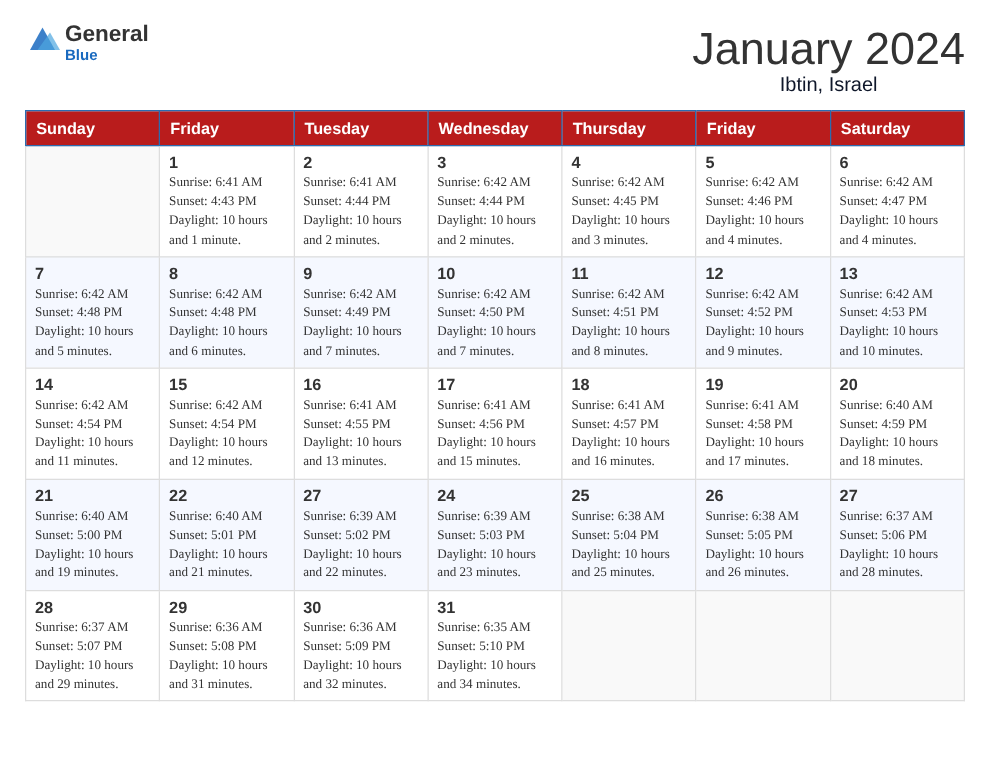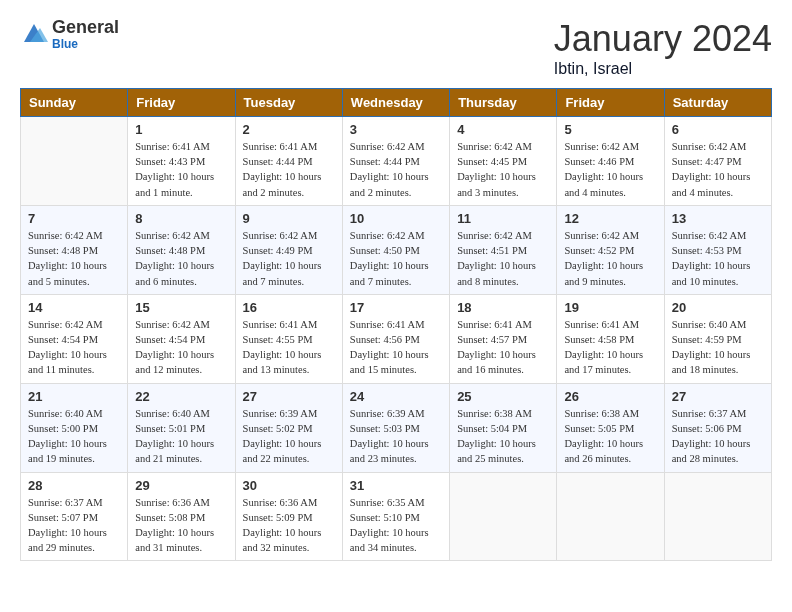--- a/index.html
+++ b/index.html
@@ -15,21 +15,21 @@
       padding: 18px 20px 10px 20px;
     }
     .header {
       display: flex;
       justify-content: space-between;
       align-items: flex-start;
       margin-bottom: 10px;
     }
     .logo {
       display: flex;
-      align-items: center;
+      align-items: flex-start;
     }
     .logo-text {
       display: flex;
       flex-direction: column;
       line-height: 1.1;
     }
     .logo-general {
       font-size: 18px;
       font-weight: bold;
       color: #333;
@@ -38,38 +38,38 @@
       font-size: 12px;
       font-weight: bold;
       color: #1a6abf;
     }
     .logo-icon {
       width: 28px;
       height: 28px;
       margin-right: 4px;
     }
     .title-section {
-      text-align: left;
+      text-align: center;
     }
     .month-title {
       font-size: 36px;
       font-weight: normal;
       color: #333;
     }
     .location {
       font-size: 16px;
       color: #0f172a;
     }
     .calendar {
       width: 100%;
       border-collapse: collapse;
       border: 1px solid #ccc;
     }
     .calendar th {
-      background-color: #a16207;
+      background-color: #b91c1c;
       color: #fff;
       text-align: left;
       padding: 6px 8px;
       font-size: 13px;
       font-weight: bold;
       border: 1px solid #2b6cb0;
     }
     .calendar td {
       vertical-align: top;
       padding: 5px 7px;

